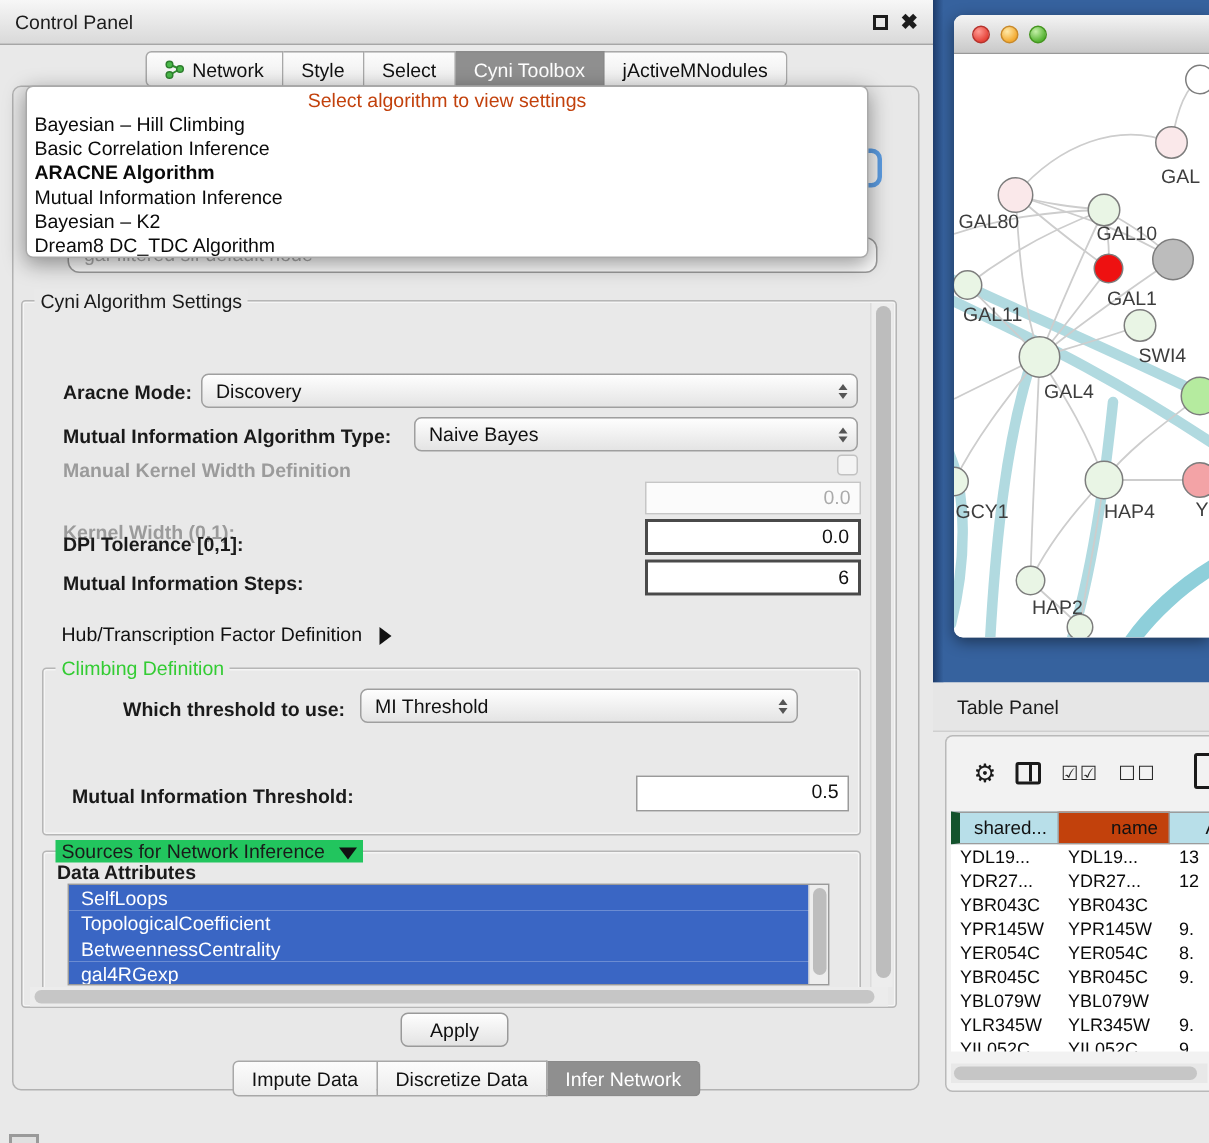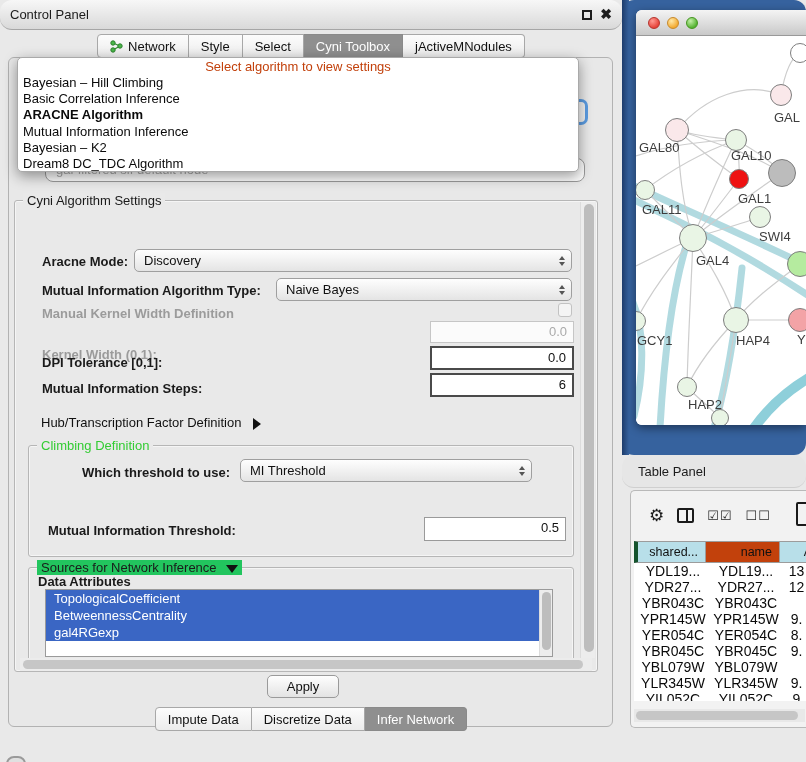--- a/index.html
+++ b/index.html
@@ -1,19 +1,19 @@
 <!DOCTYPE html>
 <html><head>
 <meta charset="utf-8">
 <style>
   * { box-sizing: border-box; margin: 0; padding: 0; }
   html,body { width:806px; height:762px; }
   body { font-family:"Liberation Sans", sans-serif; background:#e9e9e9; }
   .screen { position:relative; width:806px; height:762px; background:#e9e9e9; overflow:hidden; }
-  .abs { position:absolute;border-radius:12px; }
+  .abs { position:absolute; }
 
   
   .titlebar { left:0; top:0; width:622px; height:30px;
     background:linear-gradient(#f7f7f7,#d9d9d9); border-bottom:1px solid #a6a6a6; }
   .titlebar .title { position:absolute; left:10px; top:7px; font-size:13px; color:#1c1c1c; }
   .win-float { position:absolute; right:30px; top:10px; width:10px; height:10px; border:2px solid #1c1c1c; }
   .win-close { position:absolute; right:10px; top:6px; font-size:14px; font-weight:bold; color:#1c1c1c; }
 
   .tabbar { left:0; top:34px; width:622px; display:flex; justify-content:center; }
   .tab { border:1px solid #a8a8a8; border-left:none; background:linear-gradient(#fcfcfc,#ececec);
@@ -105,26 +105,26 @@
     border:1px solid #b9b9b9; border-right:none; border-radius:5px 0 0 5px; overflow:hidden; }
   .tp-toolbar { position:absolute; left:0; top:6px; width:100%; height:36px; display:flex; align-items:center; gap:13px; padding-left:18px; }
   .gear { font-size:17px; color:#1a1a1a; line-height:17px; }
   .cols-icon { width:17px; height:15px; border:2px solid #1a1a1a; border-radius:2px; position:relative; }
   .cols-icon:after { content:""; position:absolute; left:50%; top:0; width:2px; height:100%; background:#1a1a1a; }
   .cb-pair { font-size:13px; color:#2a2a2a; letter-spacing:1px; }
   .page-icon { position:absolute; right:-8px; top:5px; width:18px; height:24px; border:2px solid #1a1a1a; border-radius:2px; background:#f2f2f2; }
   .tp-header { position:absolute; left:3px; top:50px; display:flex; height:22px; }
   .tp-h { border:1px solid #9c9c9c; border-left:none; font-size:12.5px; color:#111;
     display:flex; align-items:center; justify-content:flex-end; padding-right:7px; }
-  .tp-h:first-child { border-left:4px solid #14532d;padding-left:16px; }
+  .tp-h:first-child { border-left:6px solid #14532d;padding-left:16px; }
   .tp-h.blue { background:#b8dfe9; }
   .tp-h.gray { background:#c2410c; }
   .tp-rows { position:absolute; left:3px; top:72px; width:173px; background:#fff; }
   .tp-row { display:flex; height:16px; }
-  .tp-c { font-size:14px; color:#0a0a0a; padding-left:6px; line-height:16px; white-space:nowrap; overflow:hidden;text-align:center; }
+  .tp-c { font-size:12px; color:#0a0a0a; padding-left:6px; line-height:16px; white-space:nowrap; overflow:hidden; }
 </style>
 </head>
 <body>
 
 <div class="screen">
 
   <div class="abs titlebar">
     <span class="title">Control Panel</span>
     <span class="win-float"></span>
     <span class="win-close">✖</span>
@@ -218,20 +218,21 @@
 
   <div class="group" style="left:28px; top:567px; width:546px; height:95px;">
     <span class="group-title" style="background:#22c55e;">
       <span>Sources for Network Inference</span>
       <span class="tri-down"></span>
     </span>
   </div>
   <span class="lbl" style="left:38px; top:574px;">Data Attributes</span>
 
   <div class="attr-list" style="left:45px; top:589px; width:508px; height:68px;">
+    <div class="attr-item">SelfLoops</div>
     <div class="attr-item">TopologicalCoefficient</div>
     <div class="attr-item">BetweennessCentrality</div>
     <div class="attr-item">gal4RGexp</div>
   </div>
   <div class="vscroll" style="left:539px; top:590px; width:13px; height:66px;">
     <div class="thumb" style="top:2px; height:58px;"></div>
   </div>
 
   <div class="vscroll" style="left:580px; top:202px; width:15px; height:456px;">
     <div class="thumb" style="left:2.5px; top:2px; height:448px; width:10px;"></div>

